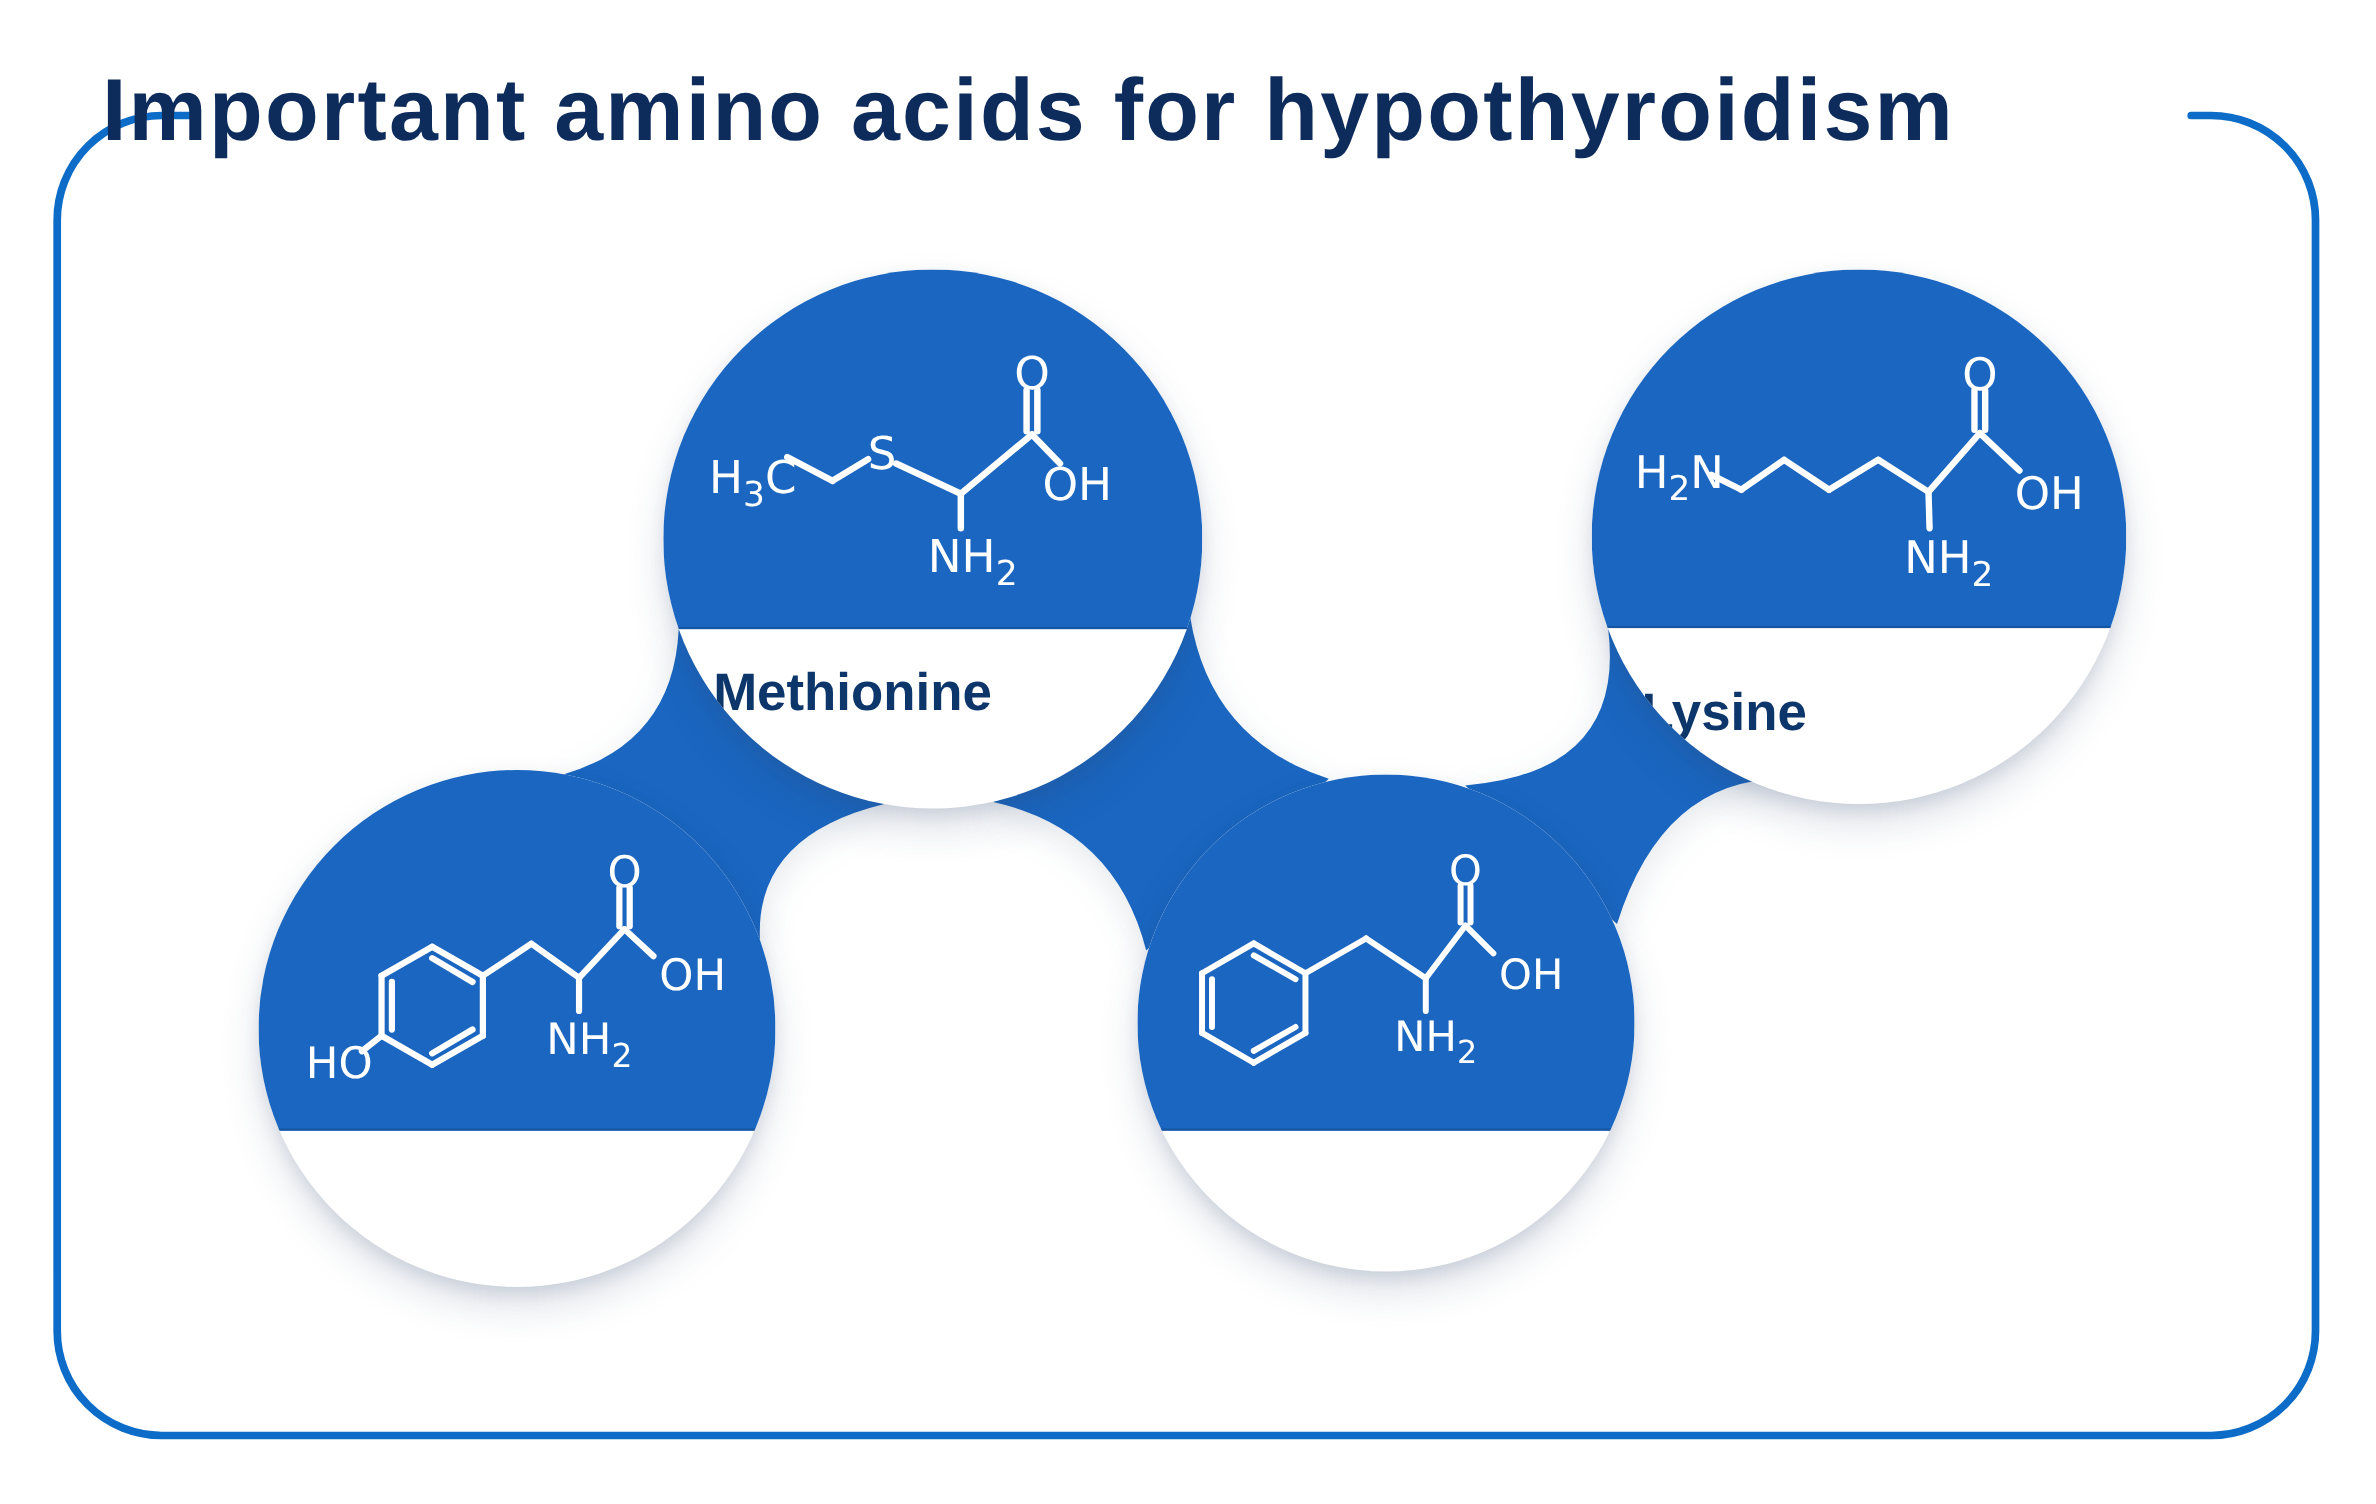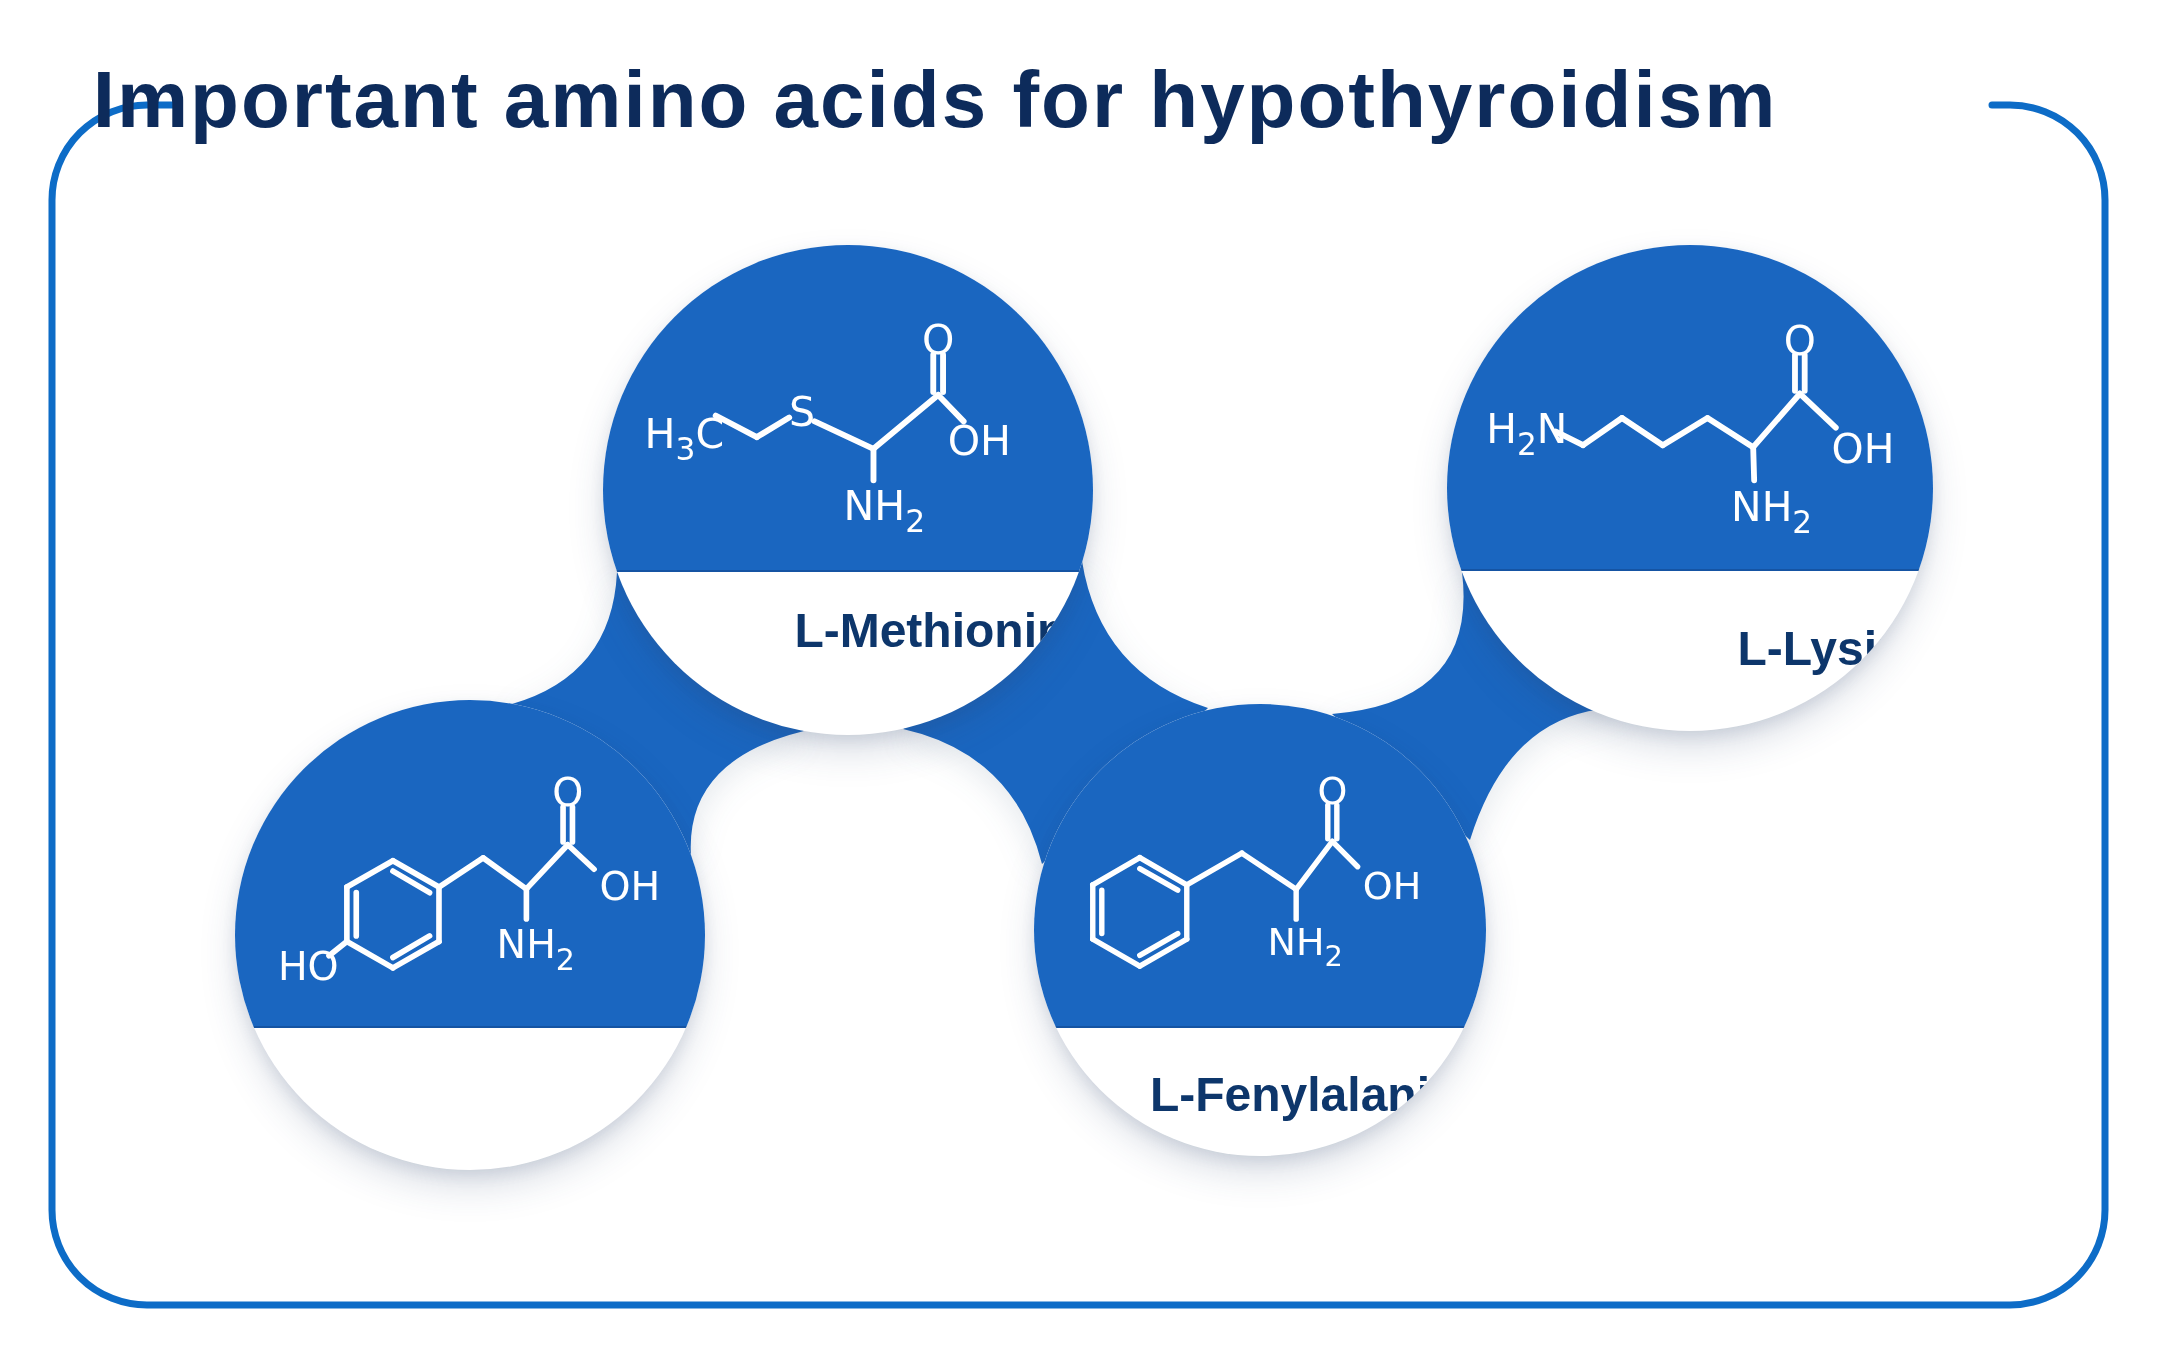--- a/index.html
+++ b/index.html
@@ -42,21 +42,21 @@
   .structure-svg line{
     stroke:var(--structure-white,#ffffff);
     stroke-width:6;stroke-linecap:round;
   }
   .structure-svg text{
     fill:var(--structure-white,#ffffff);
     font-family:"DejaVu Sans","Liberation Sans",sans-serif;
     font-size:42px;text-anchor:middle;
   }
   .mol-label{
-    position:absolute;left:0;width:100%;text-align:right;
+    position:absolute;left:0;width:100%;text-align:left;
     transform:translateY(-50%);
     font-size:48px;font-weight:bold;
     color:var(--label-navy,#0d366b);
     white-space:nowrap;
   }
   
   .mol-methionine   {left:603px; top:245px; width:490px;height:490px;}
   .mol-methionine   .mol-blue{height:66.7%;}
   .mol-methionine   .mol-label{top:78.6%;}
   .mol-lysine       {left:1447px;top:245px; width:486px;height:486px;}
@@ -170,16 +170,15 @@
         <line x1="230" y1="165" x2="290" y2="205"></line>
         <line x1="290" y1="205" x2="290" y2="238"></line>
         <line x1="290" y1="205" x2="330" y2="152"></line>
         <line x1="325" y1="149" x2="325" y2="112"></line>
         <line x1="335" y1="149" x2="335" y2="112"></line>
         <line x1="330" y1="152" x2="358" y2="180"></line>
         <text x="300" y="278"><tspan>N</tspan><tspan>H</tspan><tspan dy="12" font-size="32">2</tspan></text>
         <text x="330" y="111"><tspan>O</tspan></text>
         <text x="396" y="216"><tspan>O</tspan><tspan>H</tspan></text>
       </svg>
-    <div class="mol-label">L-Fenylalanine</div>
   </div>
 
 </div>
 
 </body></html>

